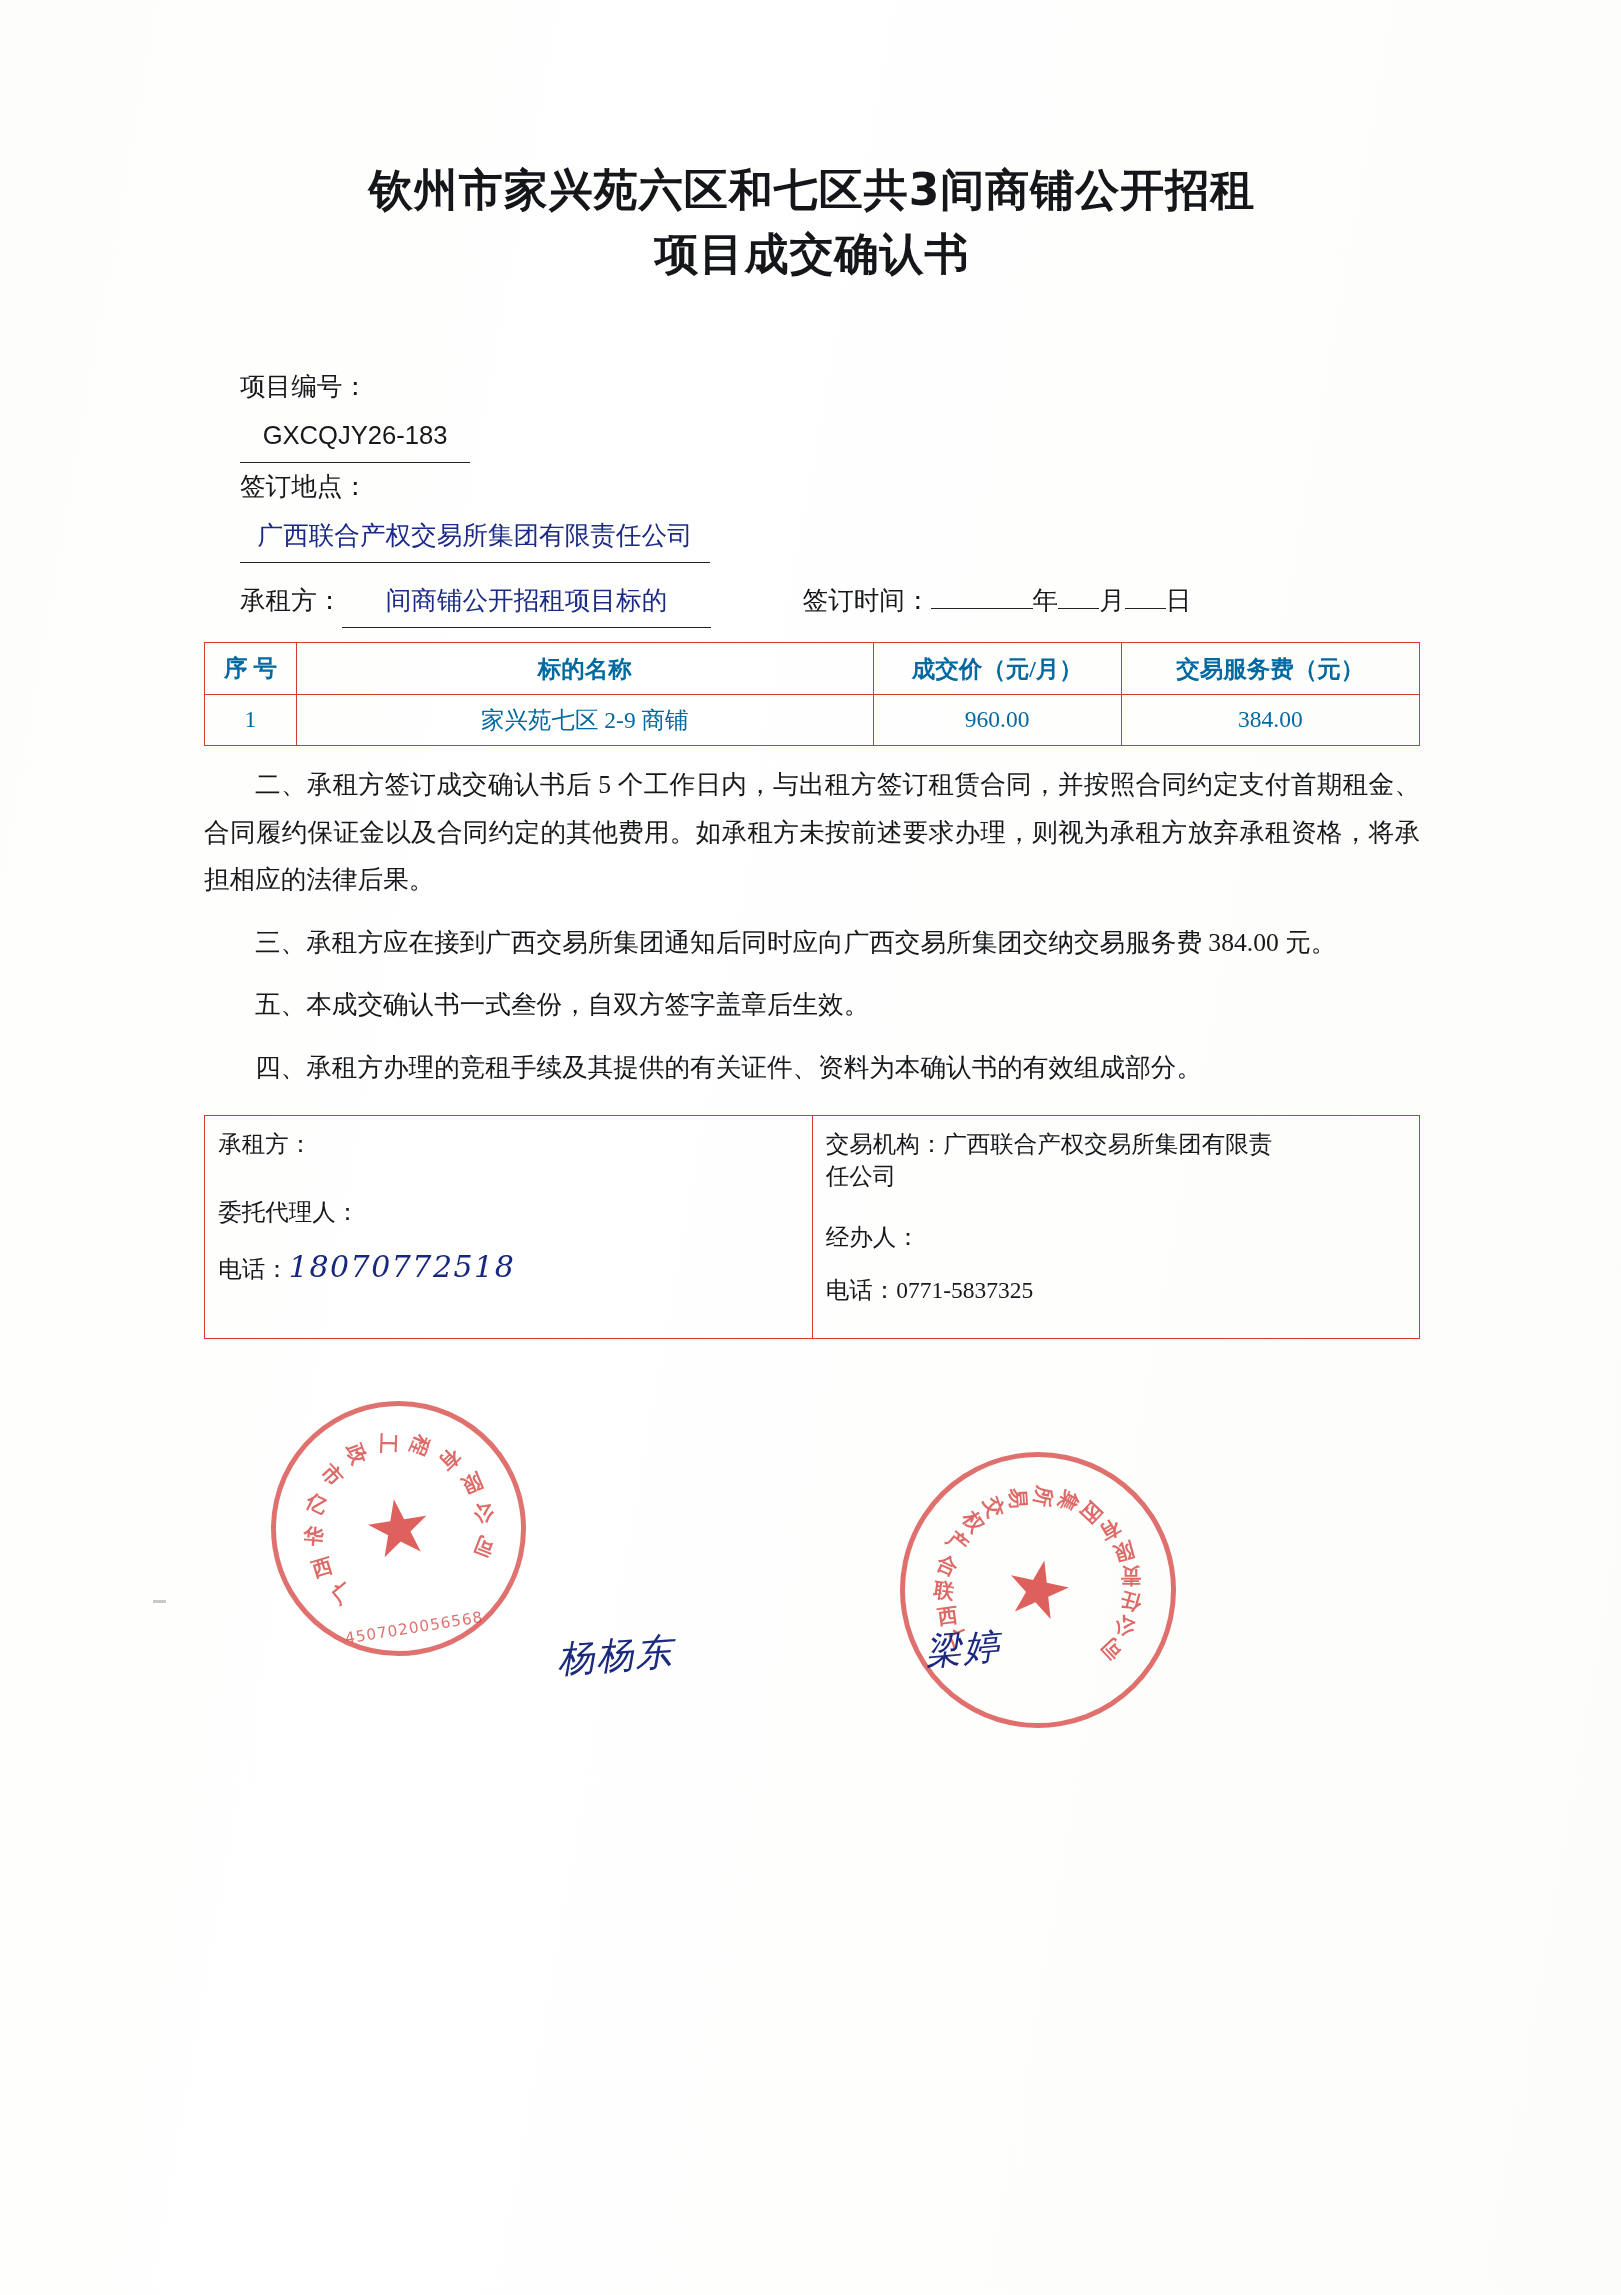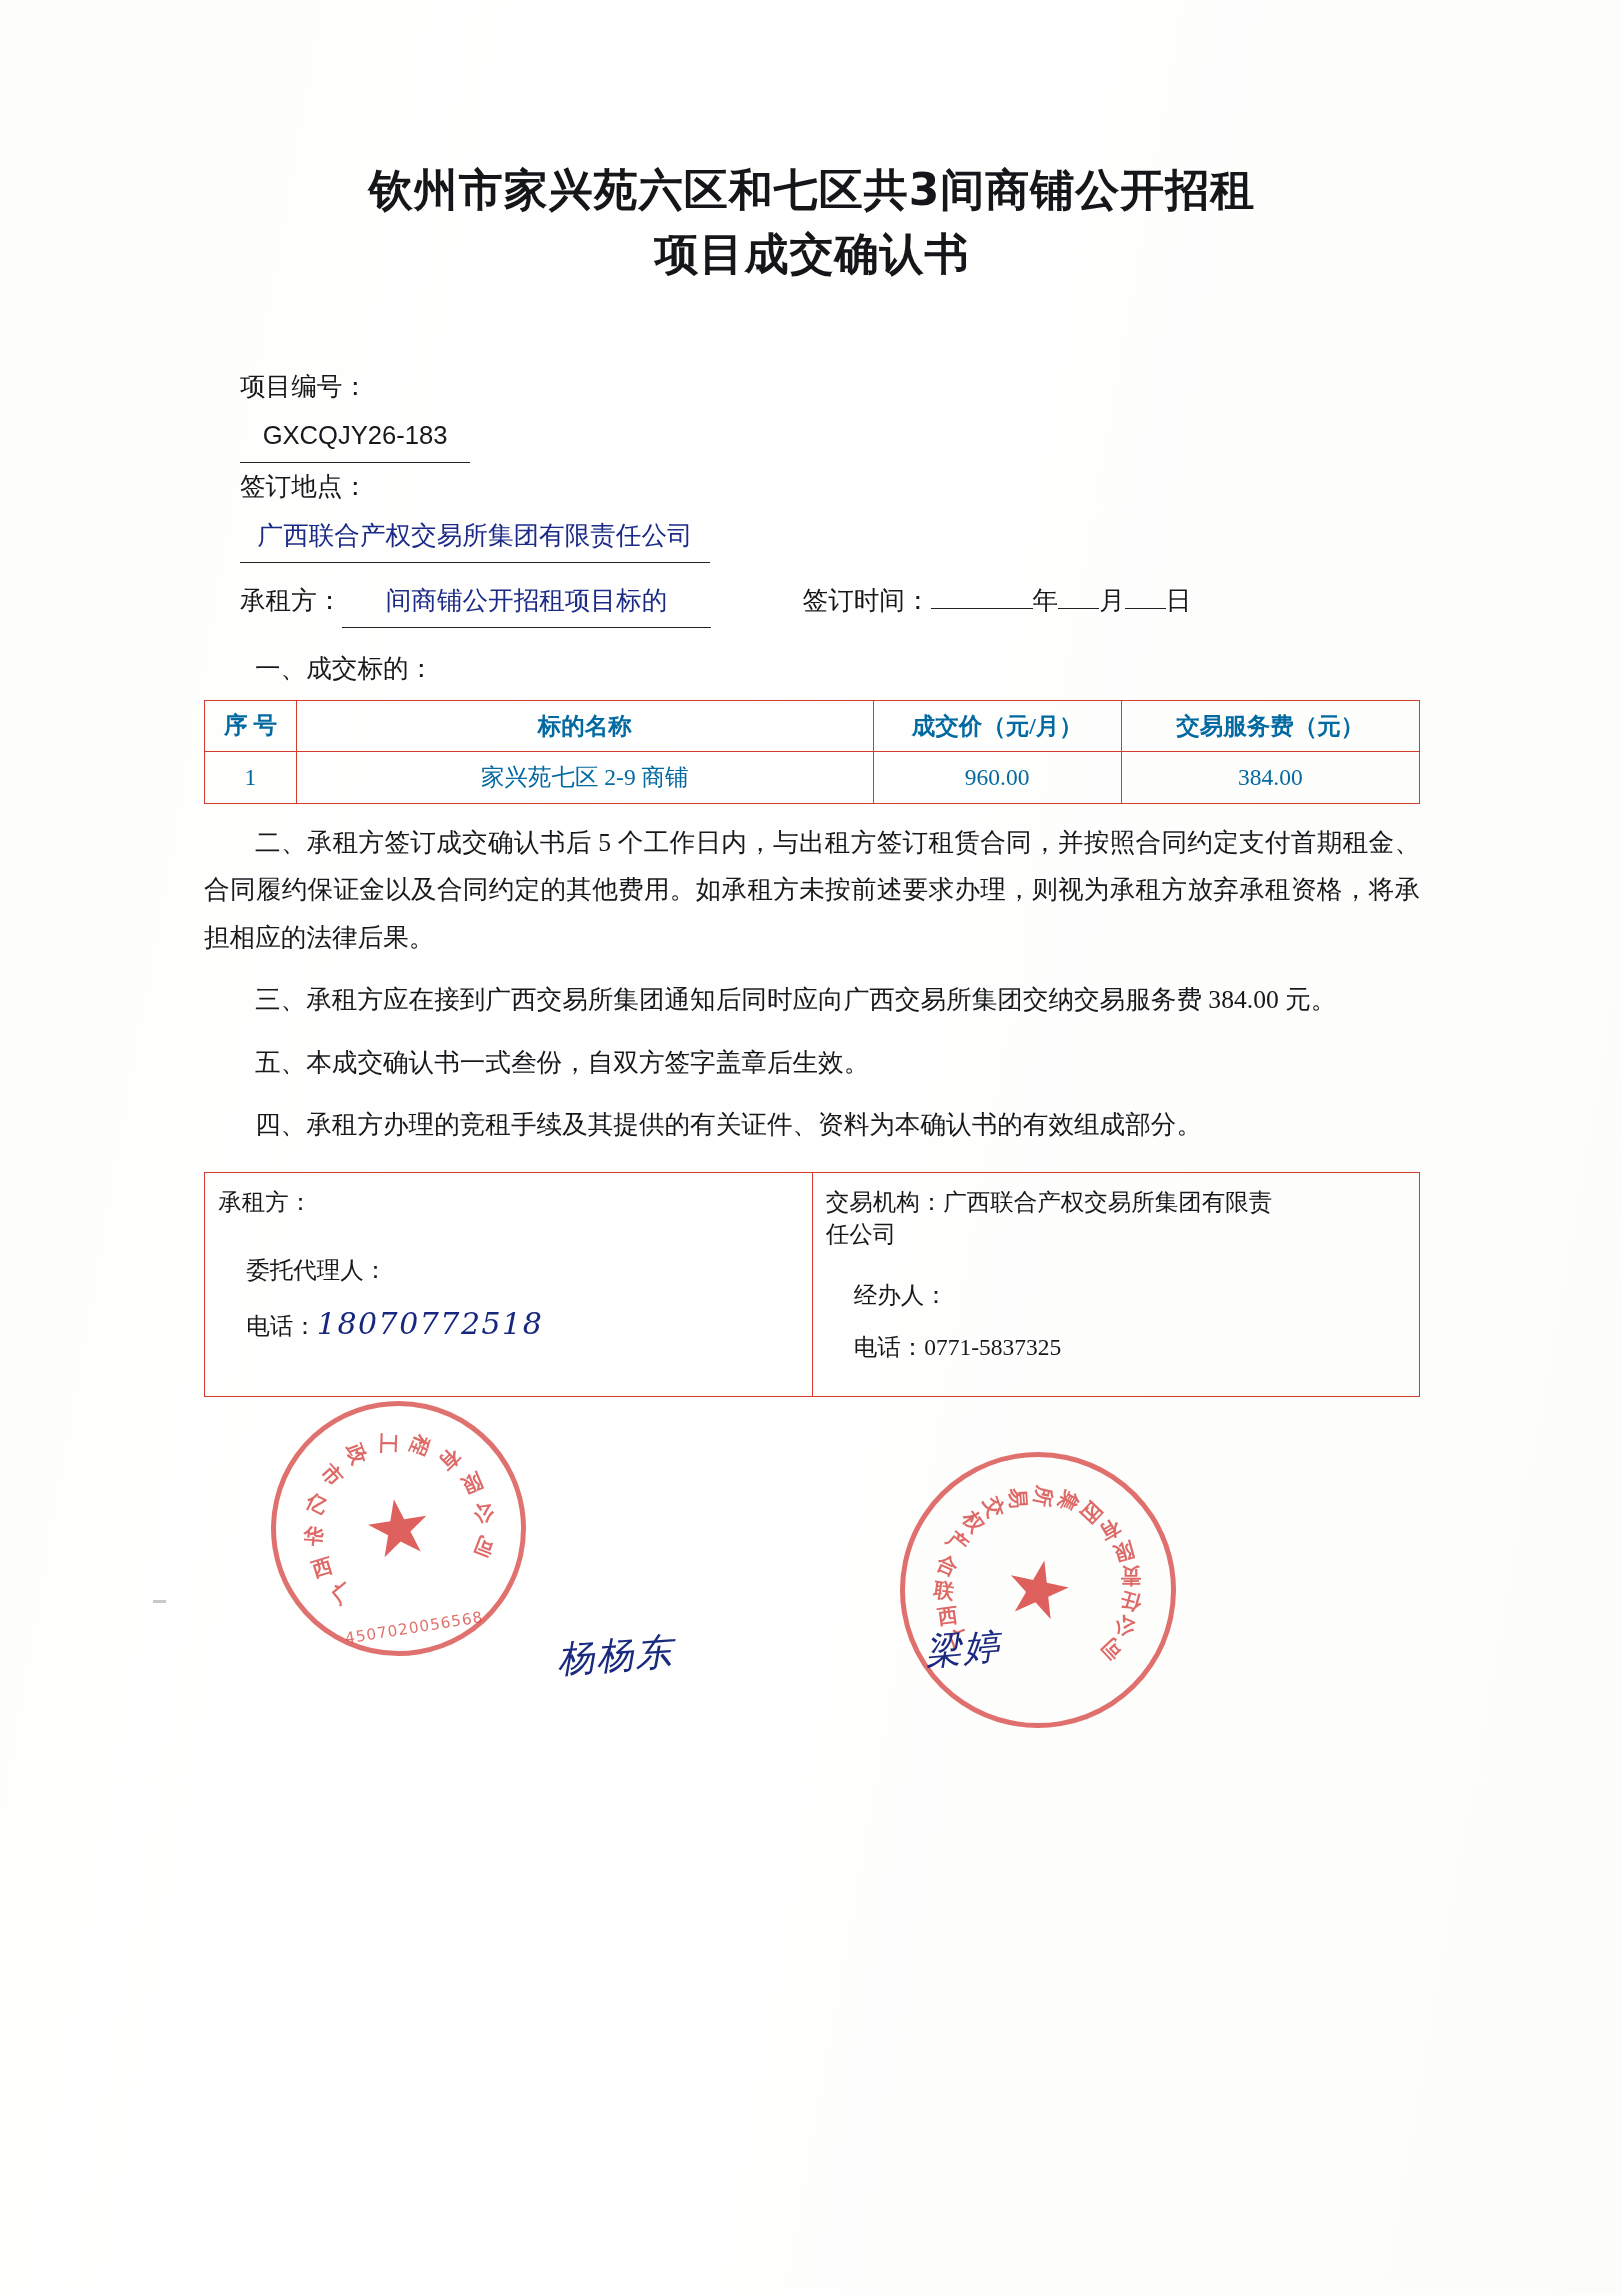--- a/index.html
+++ b/index.html
@@ -133,21 +133,21 @@
   .sig-table td {
     border: 1.5px solid #d43b2f;
     vertical-align: top;
     padding: 12.3px 13.3px 12.3px 13.3px;
     font-size: 23.5px;
     color: #16181c;
     height: 77px;
   }
   .sig-cell-inner { position: relative; min-height: 169px; }
   .sig-line { margin-bottom: 36px; white-space: nowrap; }
-  .sig-line.tight { margin-bottom: 20.4px; margin-left: 28px; }
+  .sig-line.tight { margin-bottom: 20.4px; }
   .phone-hand {
     font-family: "DejaVu Serif", serif;
     font-style: italic;
     color: #17267e;
     font-size: 30px;
     letter-spacing: 1.5px;
   }
 
   
   .seal {
@@ -265,21 +265,20 @@
         <span class="blank-date"></span>
         <span class="lbl">年</span>
         <span class="blank-small"></span>
         <span class="lbl">月</span>
         <span class="blank-small"></span>
         <span class="lbl">日</span>
       </div>
     </div>
 
 
-    <div class="section-head">一、成交标的：</div>
 
     <table class="goods">
       <thead>
         <tr>
           <th class="col-seq">
             <span class="tbl-head-seq">序</span>
             <span class="tbl-head-seq">号</span>
           </th>
           <th class="col-name">标的名称</th>
           <th class="col-price">成交价（元/月）</th>

